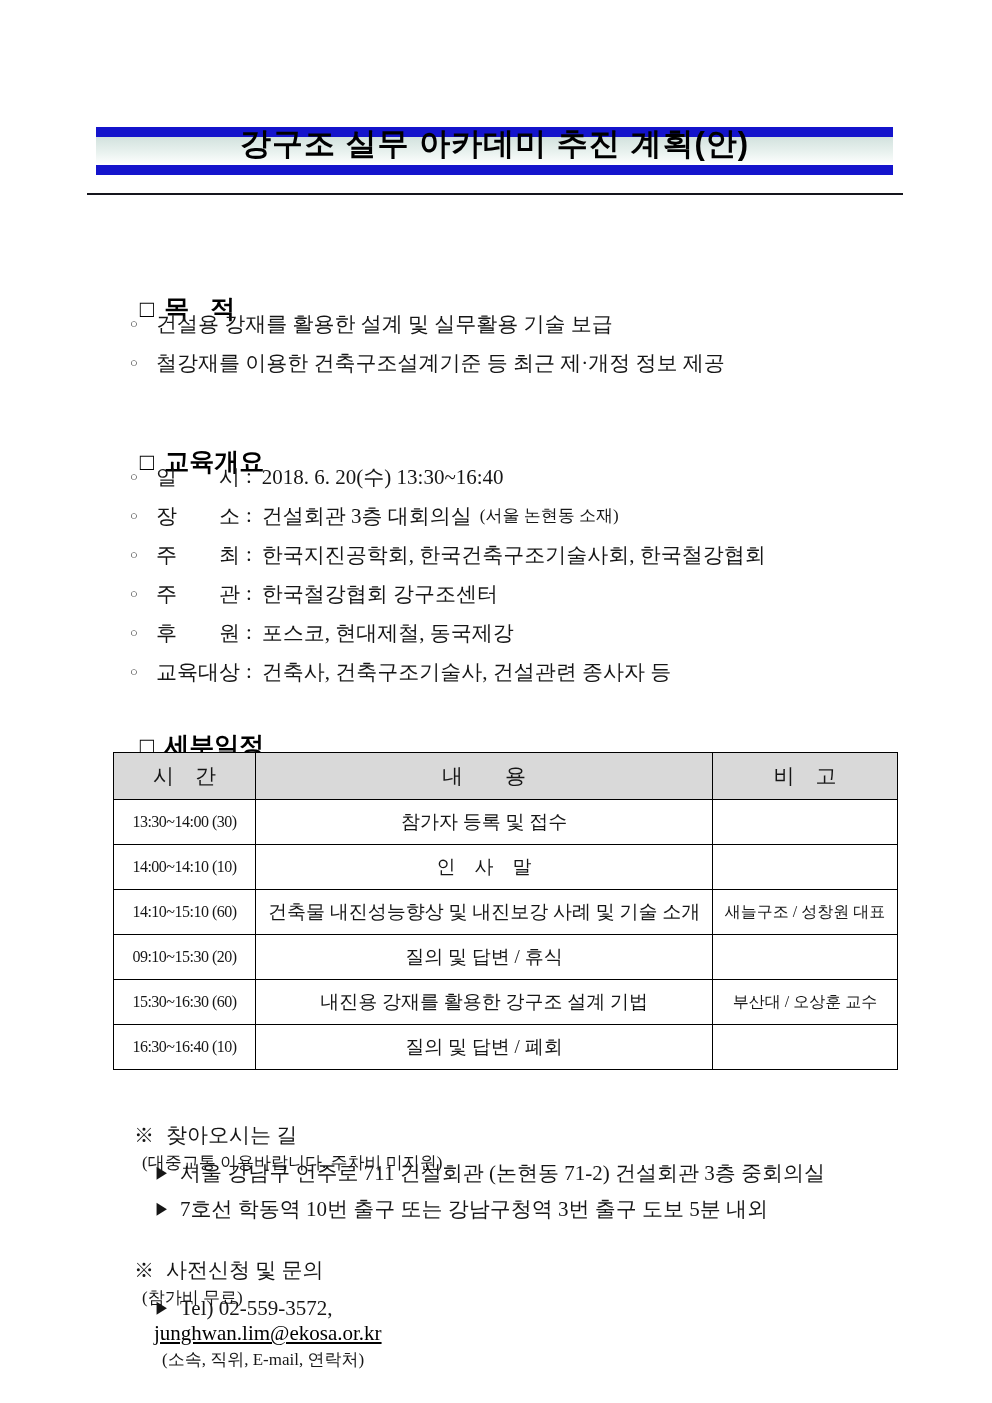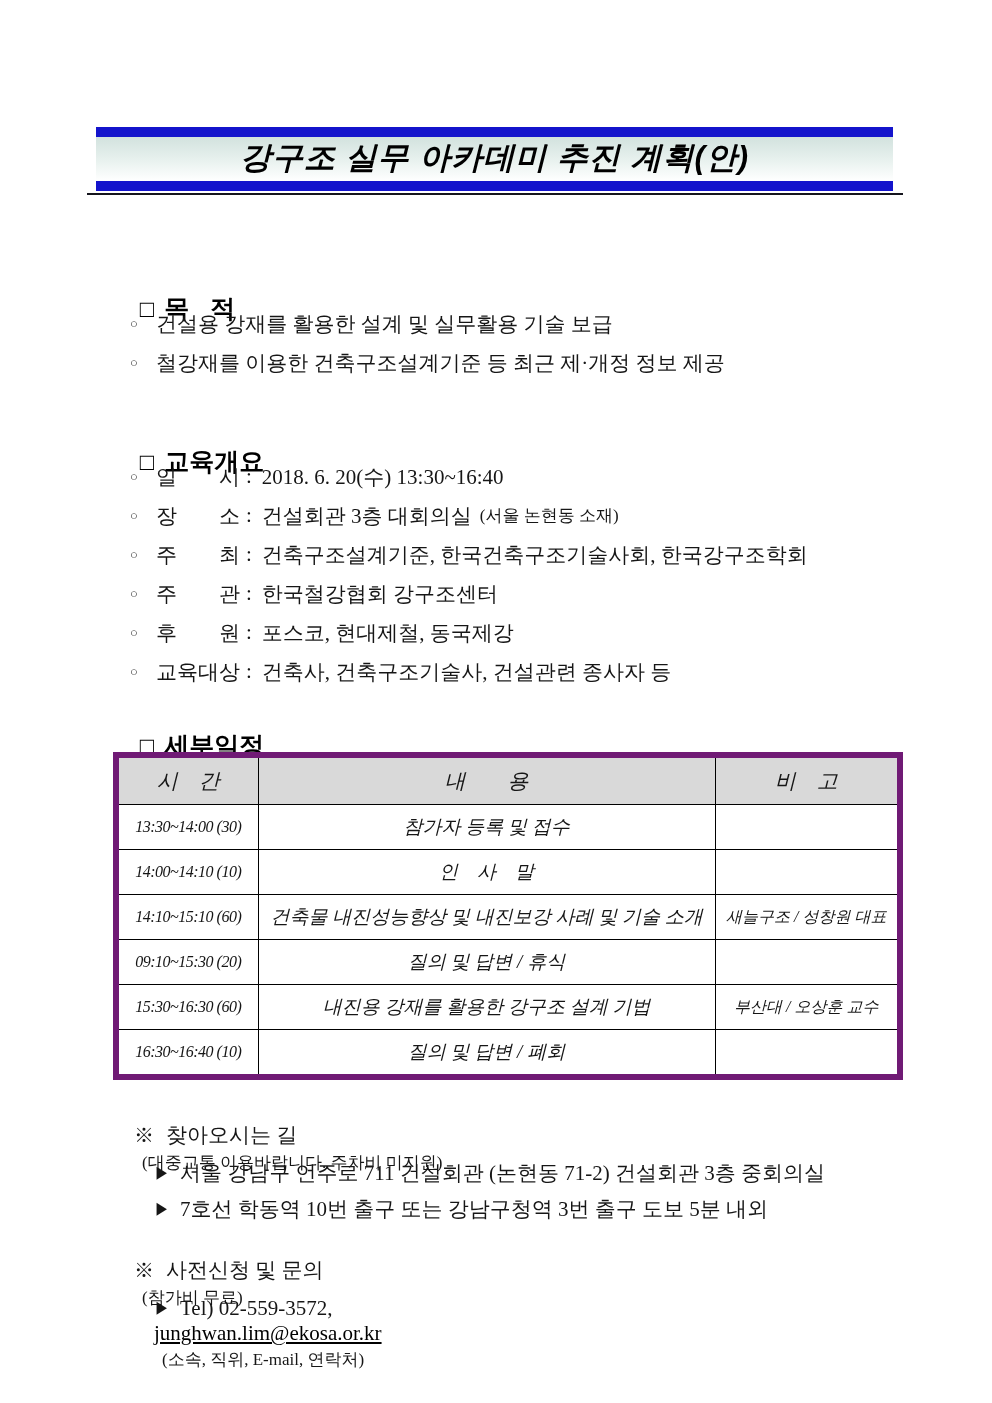--- a/index.html
+++ b/index.html
@@ -5,23 +5,22 @@
   html,body { margin:0; padding:0; background:#ffffff; }
   .page {
     position:relative; width:992px; height:1403px; background:#ffffff;
     font-family:"Liberation Serif", serif; color:#161616; overflow:hidden;
   }
 
   
   .banner { position:absolute; left:96px; top:127px; width:797px; }
   .banner .bar { height:10px; background:#1414cc; }
   .banner .banner-body {
-    height:44px; display:flex; align-items:flex-start; justify-content:center;
+    height:28px; display:flex; align-items:flex-end; justify-content:center;
     background:linear-gradient(180deg,#d2e2de 0%, #e9f2ef 55%, #ffffff 100%);
-    font-style:italic;
   }
   .banner-title {
     font-family:"Liberation Sans", sans-serif; font-weight:bold;
     font-size:31px; letter-spacing:1px; color:#000; white-space:pre;
   }
   .banner-underline { position:absolute; left:87px; top:193px; width:816px; height:2px; background:#15151d; }
 
   
   .sec-heading {
     position:absolute; left:112px;
@@ -35,22 +34,21 @@
   .bullet-row { height:39px; display:flex; align-items:center; font-size:21px; white-space:pre; }
   .o-bullet { display:inline-block; width:26px; font-size:13px; color:#222; }
   .ov-label { display:inline-block; white-space:pre; }
   .ov-colon { margin:0 10px 0 6px; }
   .small-note { font-size:17px; margin-left:8px; }
 
   
   .sched-table {
     position:absolute; left:113px; top:752px; width:784px;
     border-collapse:collapse; table-layout:fixed;
-    border:6px solid #701a75;
-    font-style:italic;
+    border:1px solid #701a75;
   }
   .sched-table th, .sched-table td {
     border:1px solid #000; text-align:center; vertical-align:middle;
     overflow:hidden; white-space:pre;
   }
   .sched-table th {
     background:#d9d9d9; font-weight:normal; font-size:21px; height:44px;
   }
   .sched-table td { height:42px; }
   .col-time  { width:142px; }
@@ -110,21 +108,21 @@
       <span class="o-bullet">○</span>
       <span class="ov-label">장　　소</span>
       <span class="ov-colon">:</span>
       <span>건설회관 3층 대회의실</span>
       <span class="small-note">(서울 논현동 소재)</span>
     </div>
     <div class="bullet-row">
       <span class="o-bullet">○</span>
       <span class="ov-label">주　　최</span>
       <span class="ov-colon">:</span>
-      <span>건축구조설계기준, 한국건축구조기술사회, 한국강구조학회</span>
+      <span>한국지진공학회, 한국건축구조기술사회, 한국철강협회</span>
     </div>
     <div class="bullet-row">
       <span class="o-bullet">○</span>
       <span class="ov-label">주　　관</span>
       <span class="ov-colon">:</span>
       <span>한국철강협회 강구조센터</span>
     </div>
     <div class="bullet-row">
       <span class="o-bullet">○</span>
       <span class="ov-label">후　　원</span>

